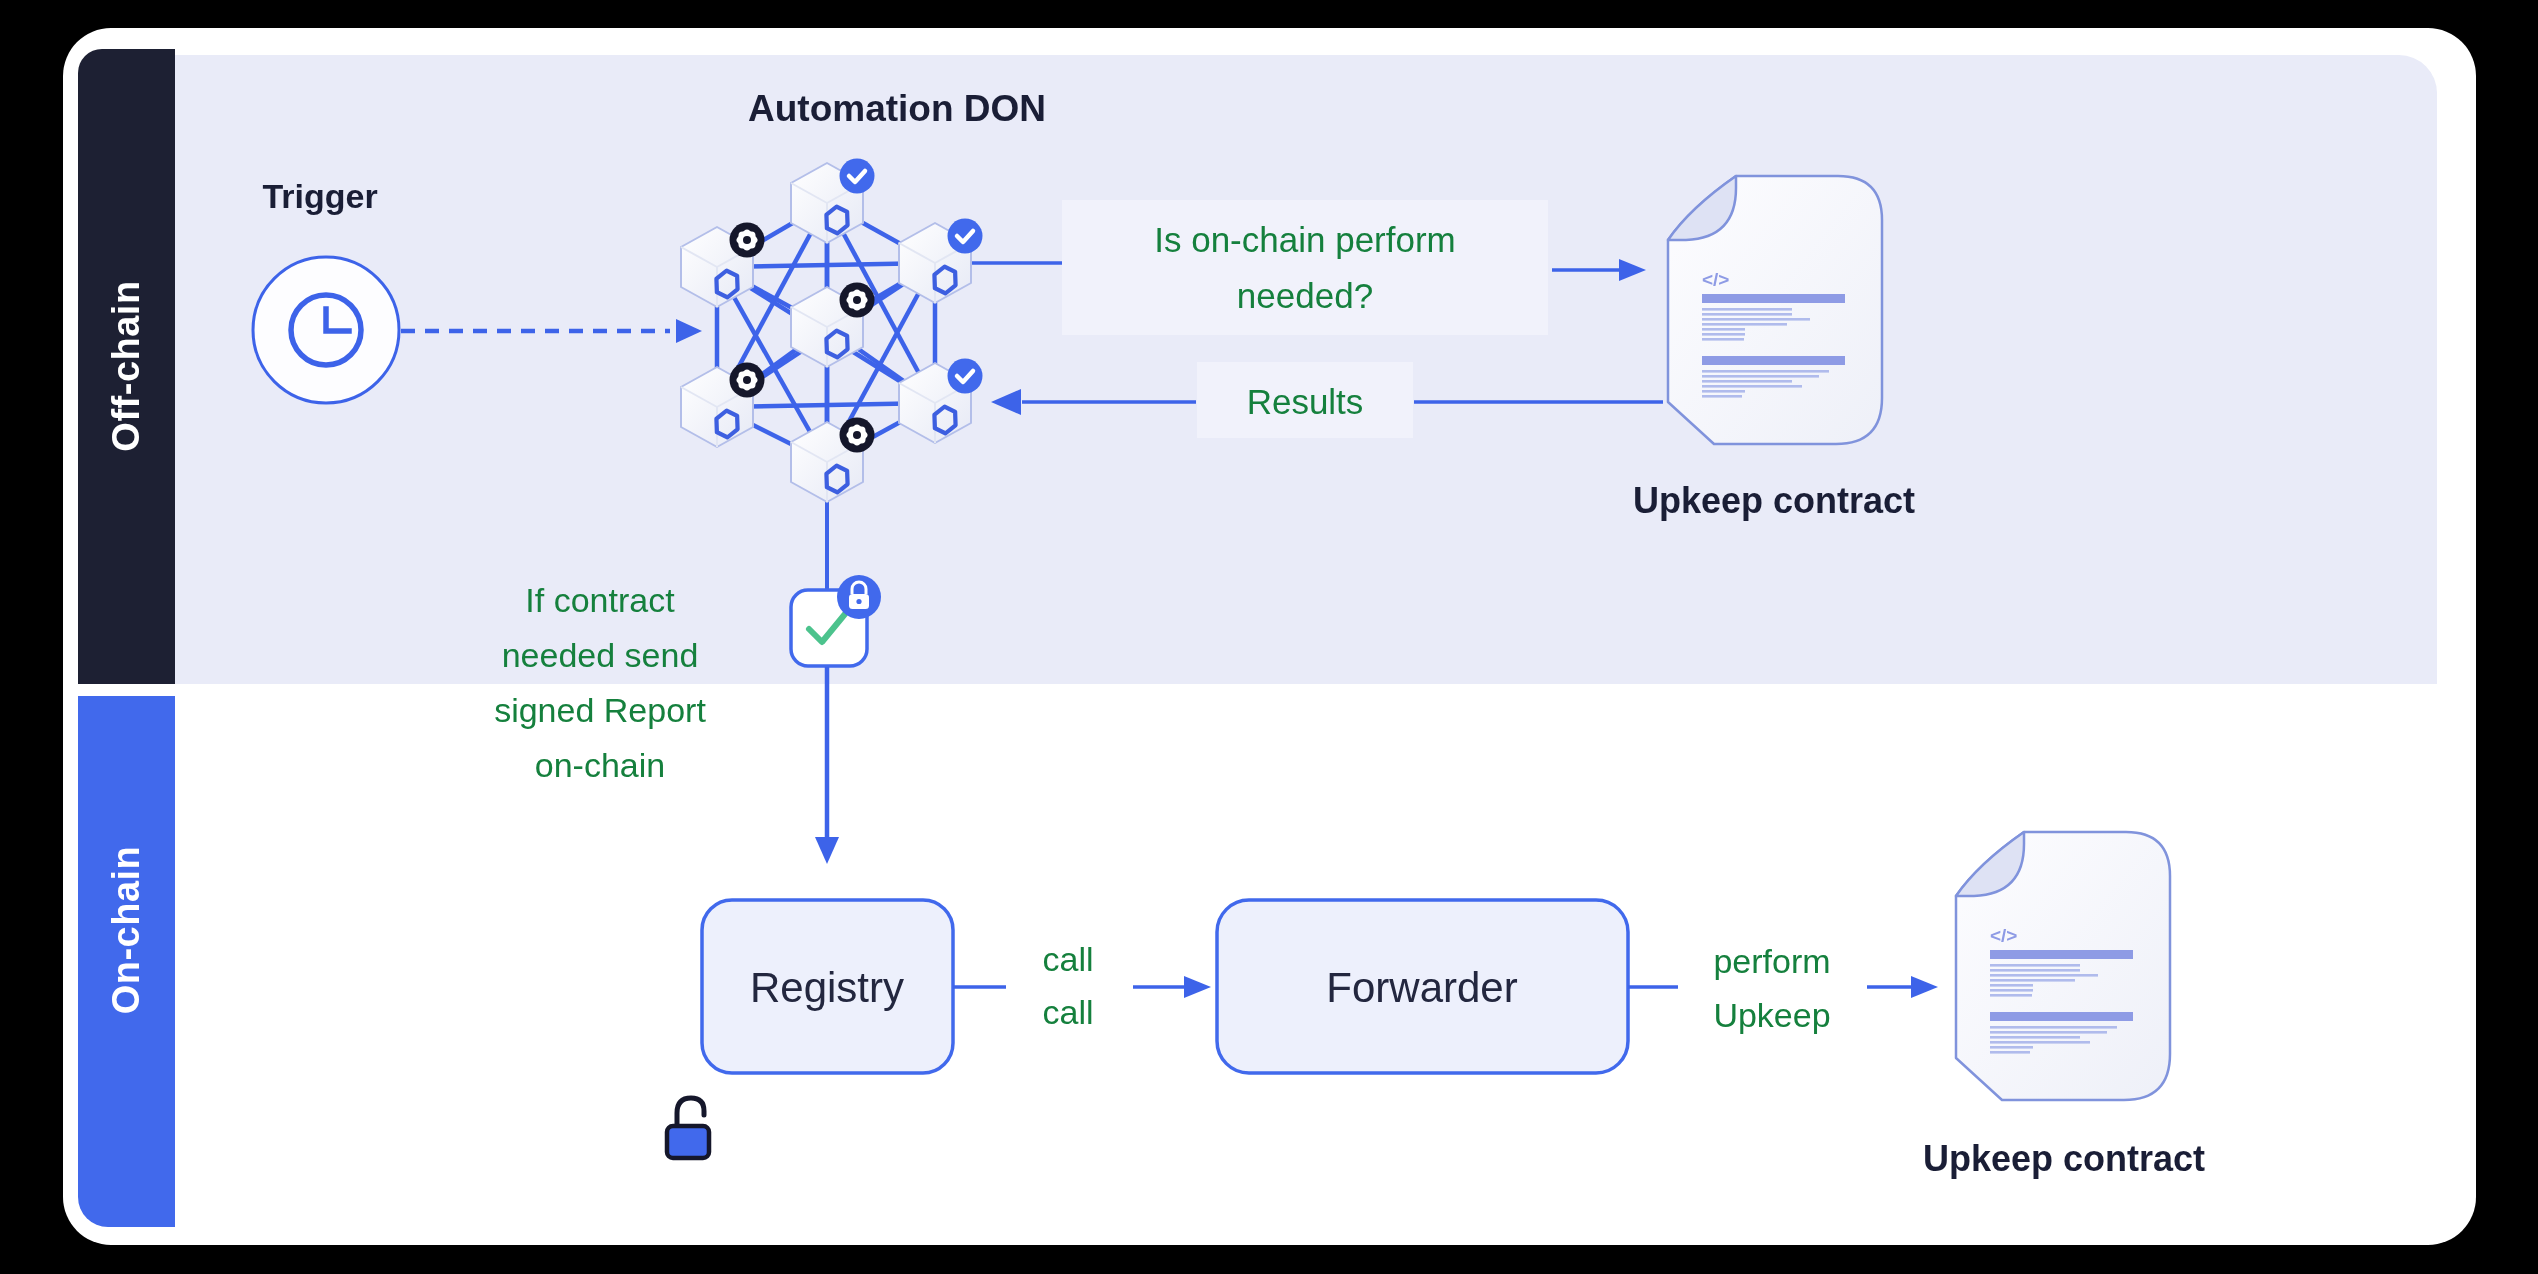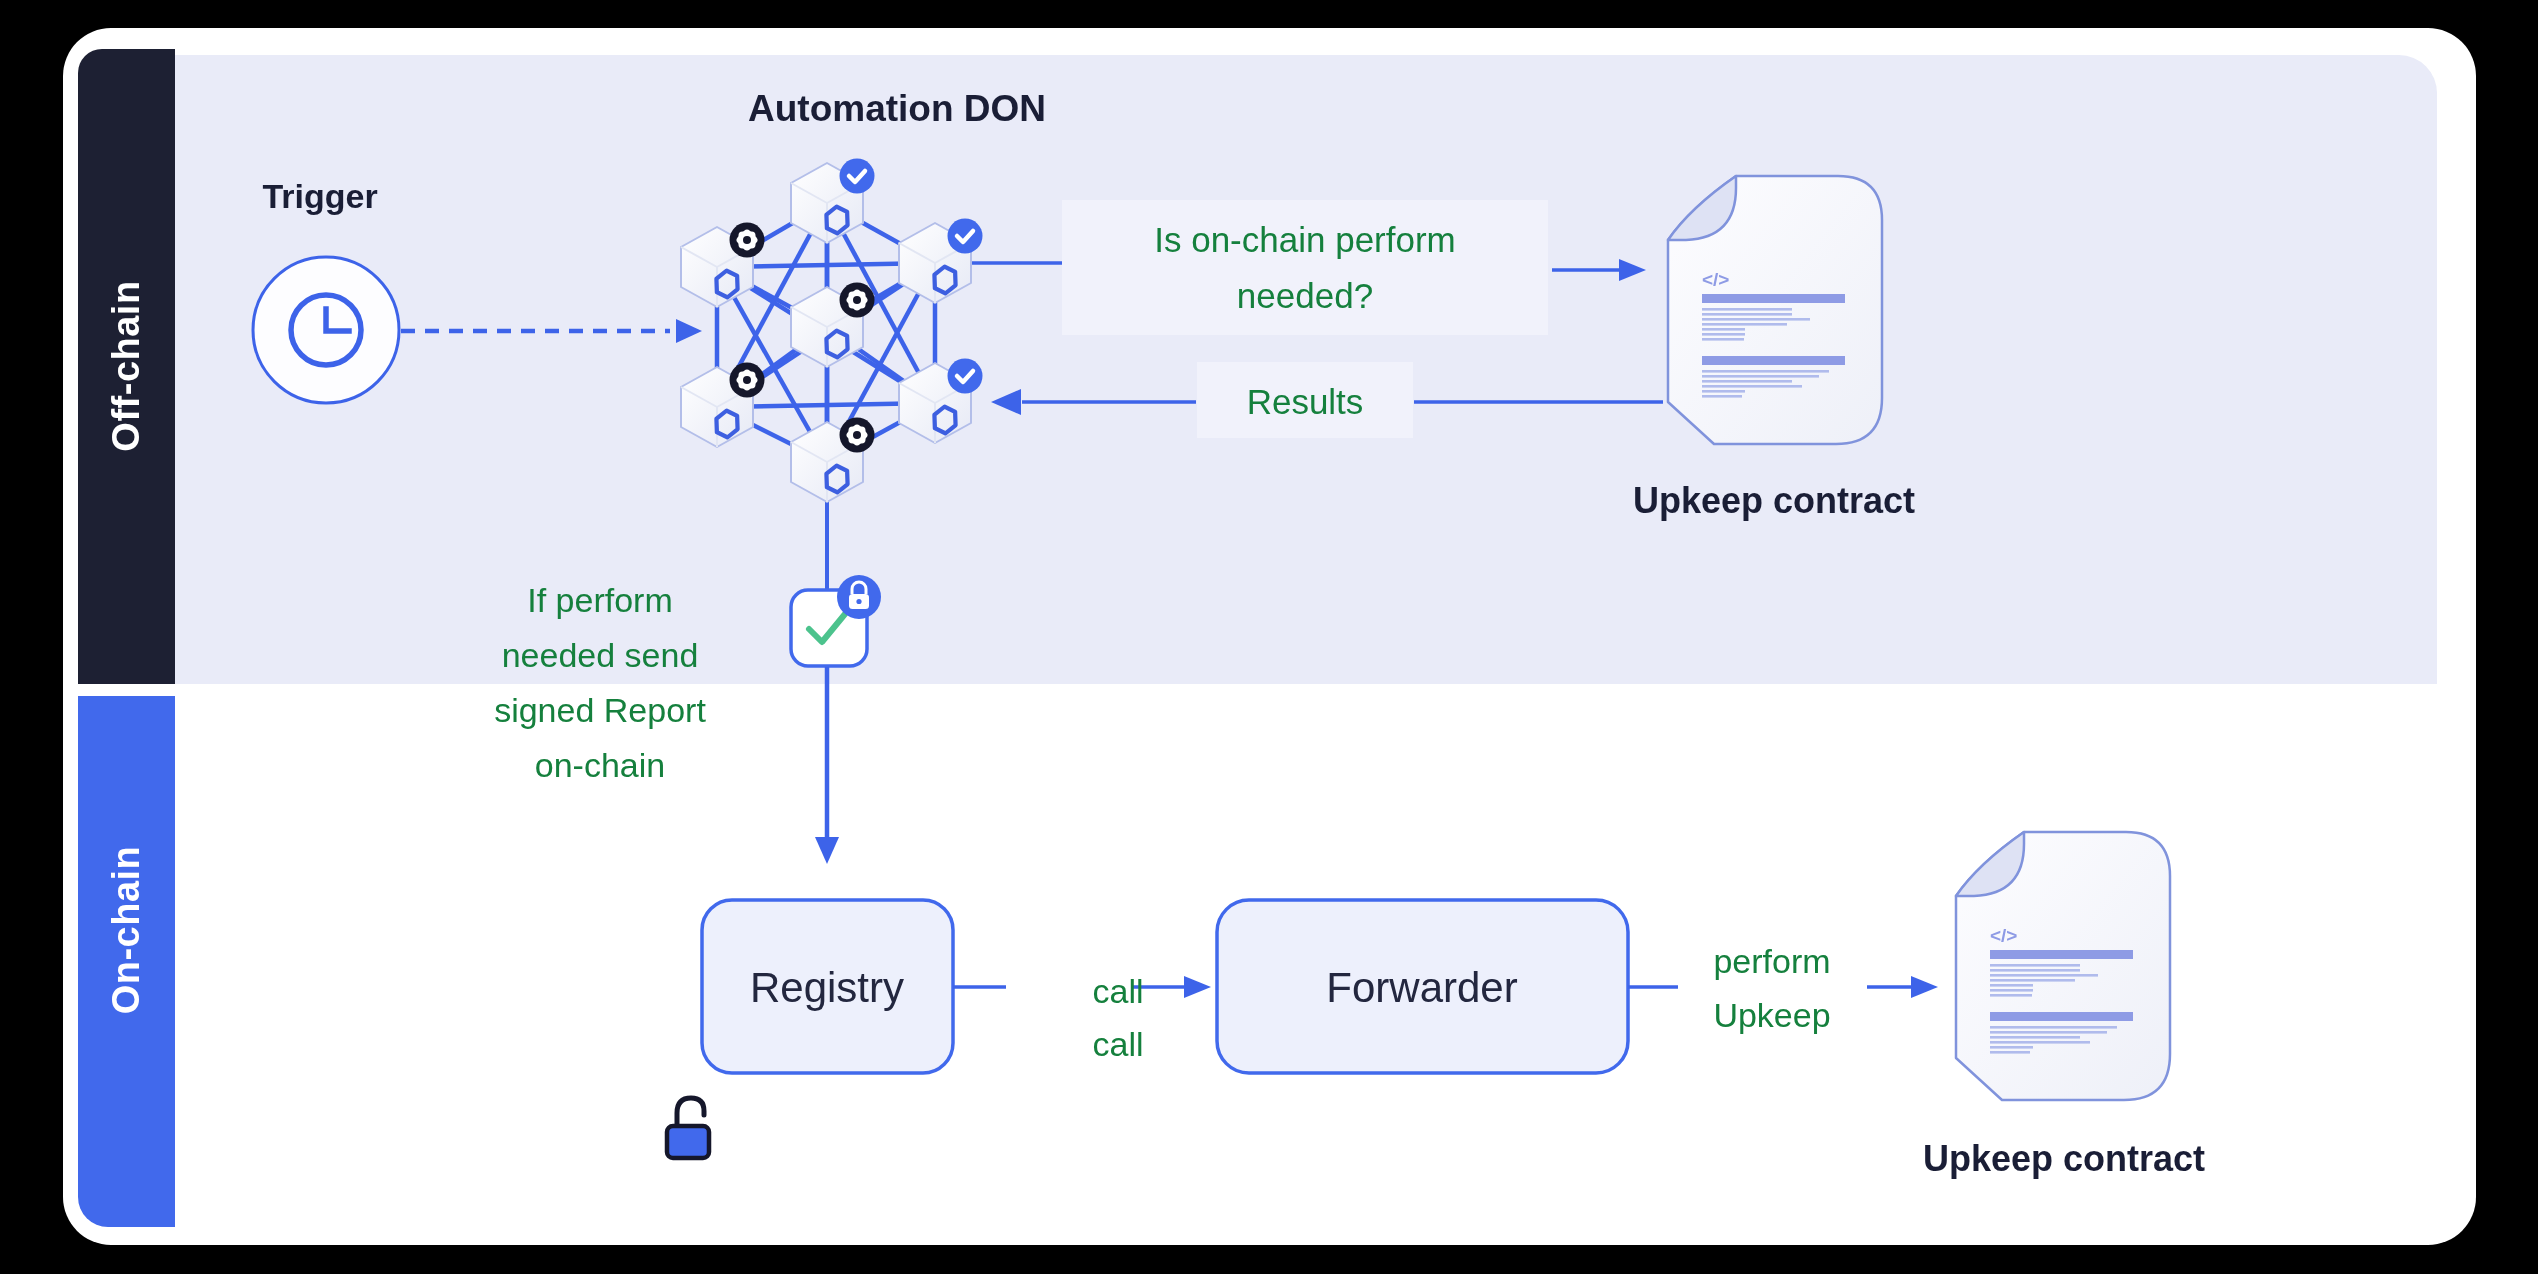--- a/index.html
+++ b/index.html
@@ -236,27 +236,27 @@
   <div class="txt bold-label" style="left:897px;top:109px;font-size:37px;">Automation DON</div>
 
   <div class="txt gray-label lh56" style="left:1305px;top:268px;">
     <div>Is on-chain perform</div>
     <div>needed?</div>
   </div>
 
   <div class="txt gray-label" style="left:1305px;top:401px;">Results</div>
 
   <div class="txt gray-label" style="left:600px;top:683px;line-height:55px;font-size:34px;">
-    <div>If perform</div>
+    <div>If contract</div>
     <div>needed send</div>
     <div>signed Report</div>
     <div>on-chain</div>
   </div>
 
-  <div class="txt gray-label lh53" style="left:1118px;top:986px;font-size:34px;margin-top:32px;">
+  <div class="txt gray-label lh53" style="left:1068px;top:986px;font-size:34px;">
     <div>call</div>
     <div>call</div>
   </div>
 
   <div class="txt gray-label lh54" style="left:1772px;top:988px;font-size:34px;">
     <div>perform</div>
     <div>Upkeep</div>
   </div>
 
 

